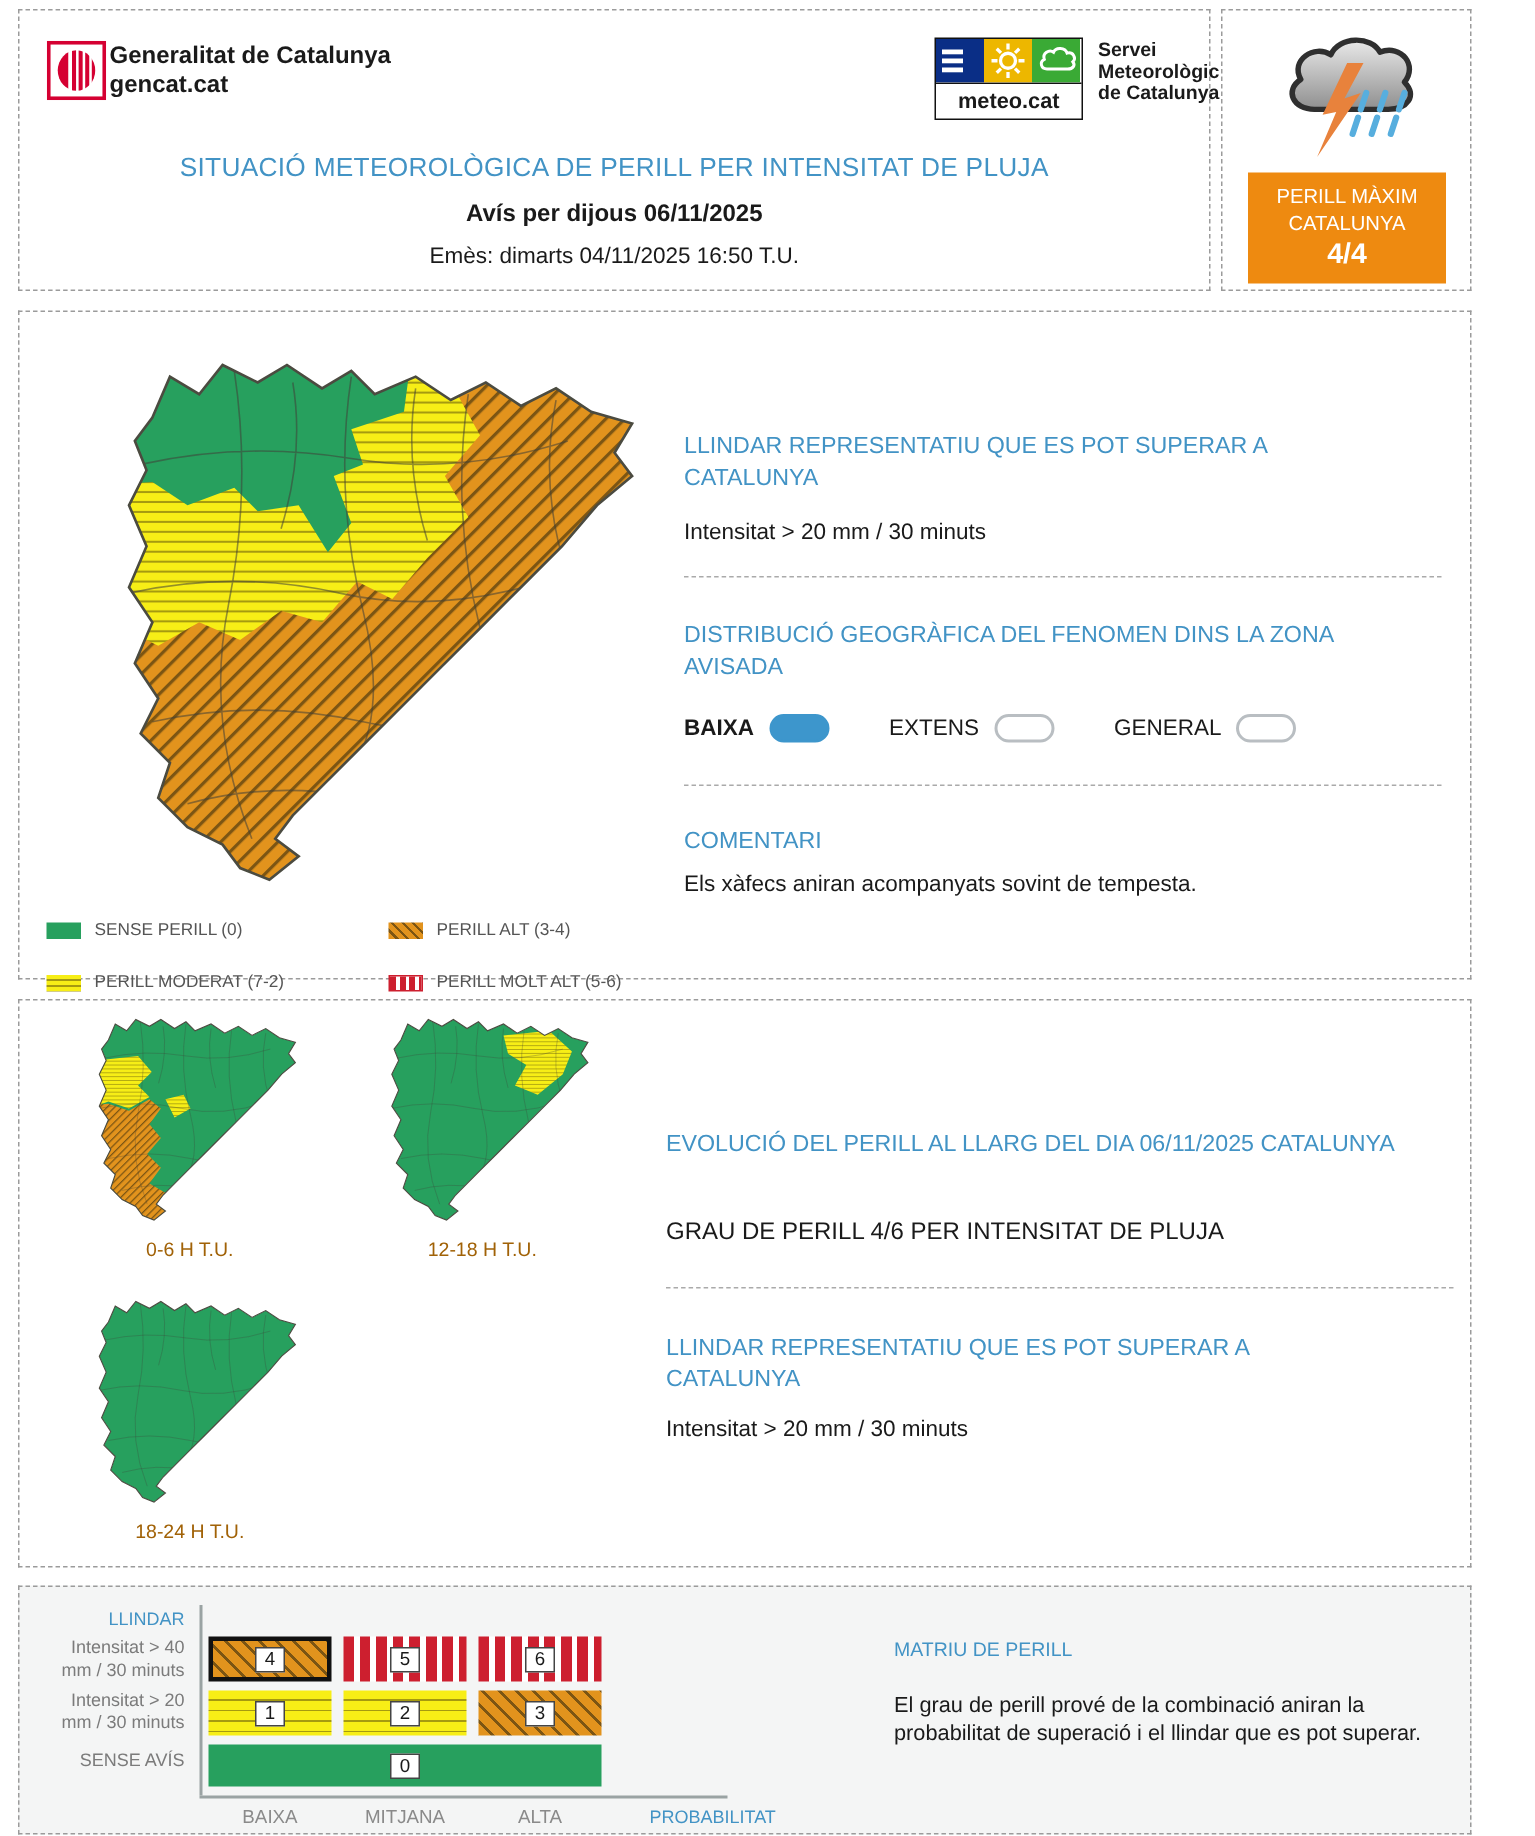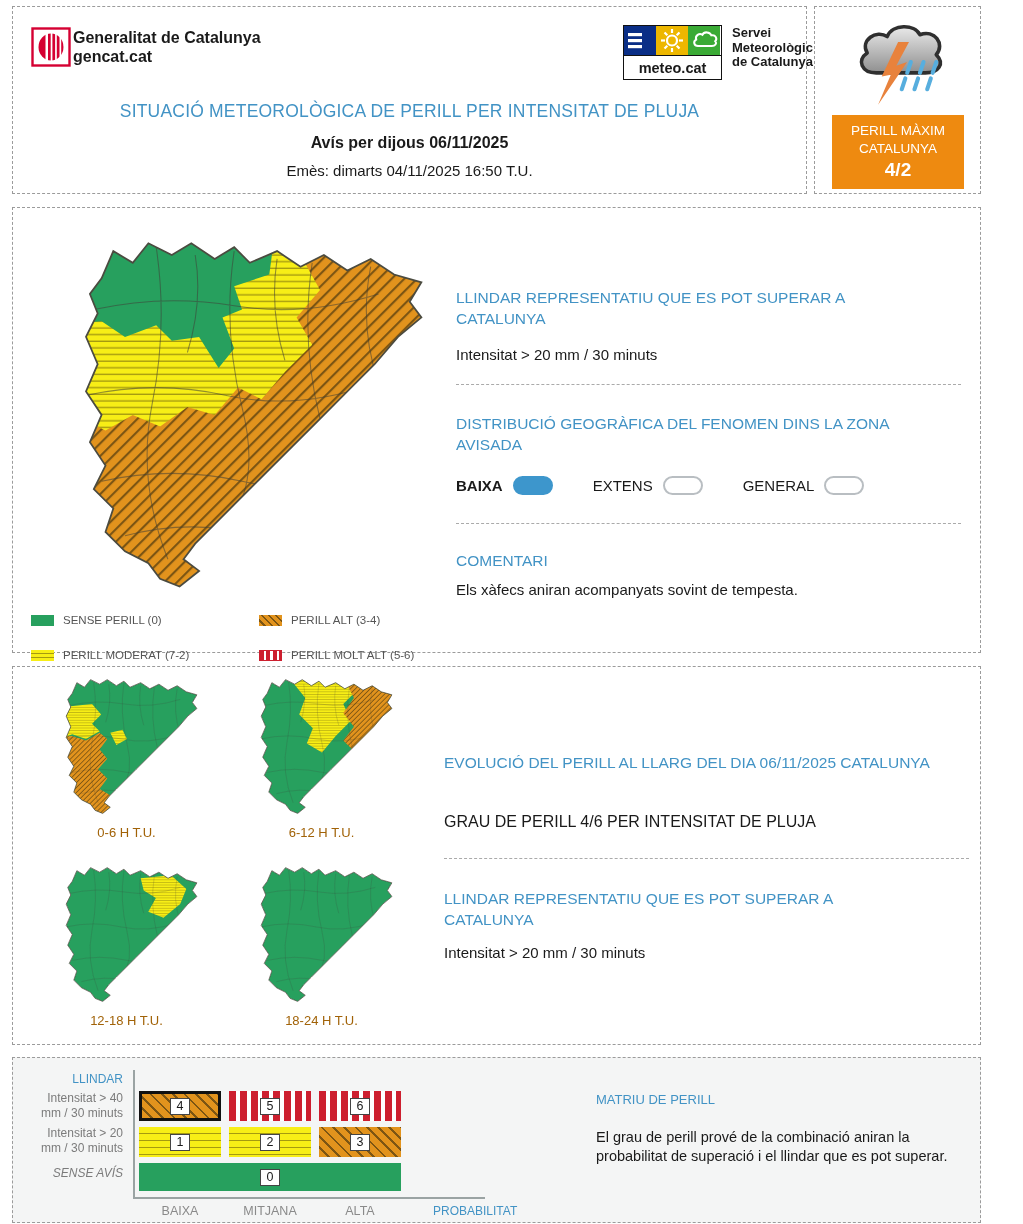--- a/index.html
+++ b/index.html
@@ -181,21 +181,21 @@
           <line x1="62" y1="68" x2="58" y2="80"></line>
         <line x1="82" y1="50" x2="78" y2="62"></line>
           <line x1="76" y1="68" x2="72" y2="80"></line>
         <line x1="96" y1="50" x2="92" y2="62"></line>
           <line x1="90" y1="68" x2="86" y2="80"></line>
       </g>
     </svg>
     <div class="badge">
       <div class="b1">PERILL MÀXIM</div>
       <div class="b1">CATALUNYA</div>
-      <div class="bv">4/2</div>
+      <div class="bv">4/4</div>
     </div>
   </div>
 
   <div class="box" id="box-map">
     <svg class="bigmap" width="430" height="390" viewBox="0 0 200 200" preserveAspectRatio="xMidYMid meet">
       <g clip-path="url(#catclip)">
         <use href="#cat-shape" fill="url(#pat-y)"></use>
         <path d="M128,0 L200,0 L200,200 L0,200 L0,110 L18,104 L30,110 L44,102 L58,108 L72,98 L86,102 L98,88 L110,94 L122,80 L136,66 L128,52 L140,38 L130,20 Z" fill="url(#pat-o)"></path>
         <path d="M0,0 L118,0 L114,30 L96,36 L100,48 L90,52 L96,68 L88,78 L78,62 L64,64 L56,56 L40,62 L28,54 L0,56 Z" style="fill:var(--green,#27a05e)"></path>
         <use href="#comarques-path" fill="none" stroke="#3f4038" stroke-width="0.55" opacity="0.55"></use>
@@ -258,32 +258,20 @@
             <use href="#comarques-path" fill="none" stroke="#3f4038" stroke-width="0.5" opacity="0.5"></use>
           </g>
           <use href="#cat-shape" fill="none" stroke="#4b4b40" stroke-width="1"></use>
         </svg>
         <div class="mini-label">0-6 H T.U.</div>
       </div>
       <div class="mini">
         <svg width="168" height="152" viewBox="0 0 200 200" preserveAspectRatio="xMidYMid meet">
           <g clip-path="url(#catclip)">
             <use href="#cat-shape" style="fill:var(--green,#27a05e)"></use>
-            <path d="M68,0 L148,0 L148,26 L128,46 L138,68 L118,88 L100,110 L80,98 L88,78 L70,60 L78,38 L62,18 Z" fill="url(#pat-y)"></path>
-            <path d="M138,0 L200,0 L200,56 L182,76 L162,96 L142,108 L128,94 L142,76 L128,58 L142,38 L132,18 Z" fill="url(#pat-o)"></path>
-            <use href="#comarques-path" fill="none" stroke="#3f4038" stroke-width="0.5" opacity="0.5"></use>
-          </g>
-          <use href="#cat-shape" fill="none" stroke="#4b4b40" stroke-width="1"></use>
-        </svg>
-        <div class="mini-label">6-12 H T.U.</div>
-      </div>
-      <div class="mini">
-        <svg width="168" height="152" viewBox="0 0 200 200" preserveAspectRatio="xMidYMid meet">
-          <g clip-path="url(#catclip)">
-            <use href="#cat-shape" style="fill:var(--green,#27a05e)"></use>
             <path d="M118,28 L158,24 L178,42 L170,62 L148,80 L128,72 L138,54 L122,44 Z" fill="url(#pat-y)"></path>
             <use href="#comarques-path" fill="none" stroke="#3f4038" stroke-width="0.5" opacity="0.5"></use>
           </g>
           <use href="#cat-shape" fill="none" stroke="#4b4b40" stroke-width="1"></use>
         </svg>
         <div class="mini-label">12-18 H T.U.</div>
       </div>
       <div class="mini">
         <svg width="168" height="152" viewBox="0 0 200 200" preserveAspectRatio="xMidYMid meet">
           <g clip-path="url(#catclip)">
@@ -308,21 +296,21 @@
   <div class="box" id="box-matrix">
     <div class="mx-llindar">LLINDAR</div>
     <div class="mx-label" style="top:33px;">
       <div>Intensitat &gt; 40</div>
       <div>mm / 30 minuts</div>
     </div>
     <div class="mx-label" style="top:68px;">
       <div>Intensitat &gt; 20</div>
       <div>mm / 30 minuts</div>
     </div>
-    <div class="mx-label" style="top:108px;font-style:italic;">
+    <div class="mx-label" style="top:108px;">
       <div>SENSE AVÍS</div>
     </div>
 
     <div class="axis-y"></div>
     <div class="axis-x"></div>
 
     <div class="mrow" style="top:33px;">
       <div class="mcell m-orange hl">
           <span class="chip">4</span>
         </div>

